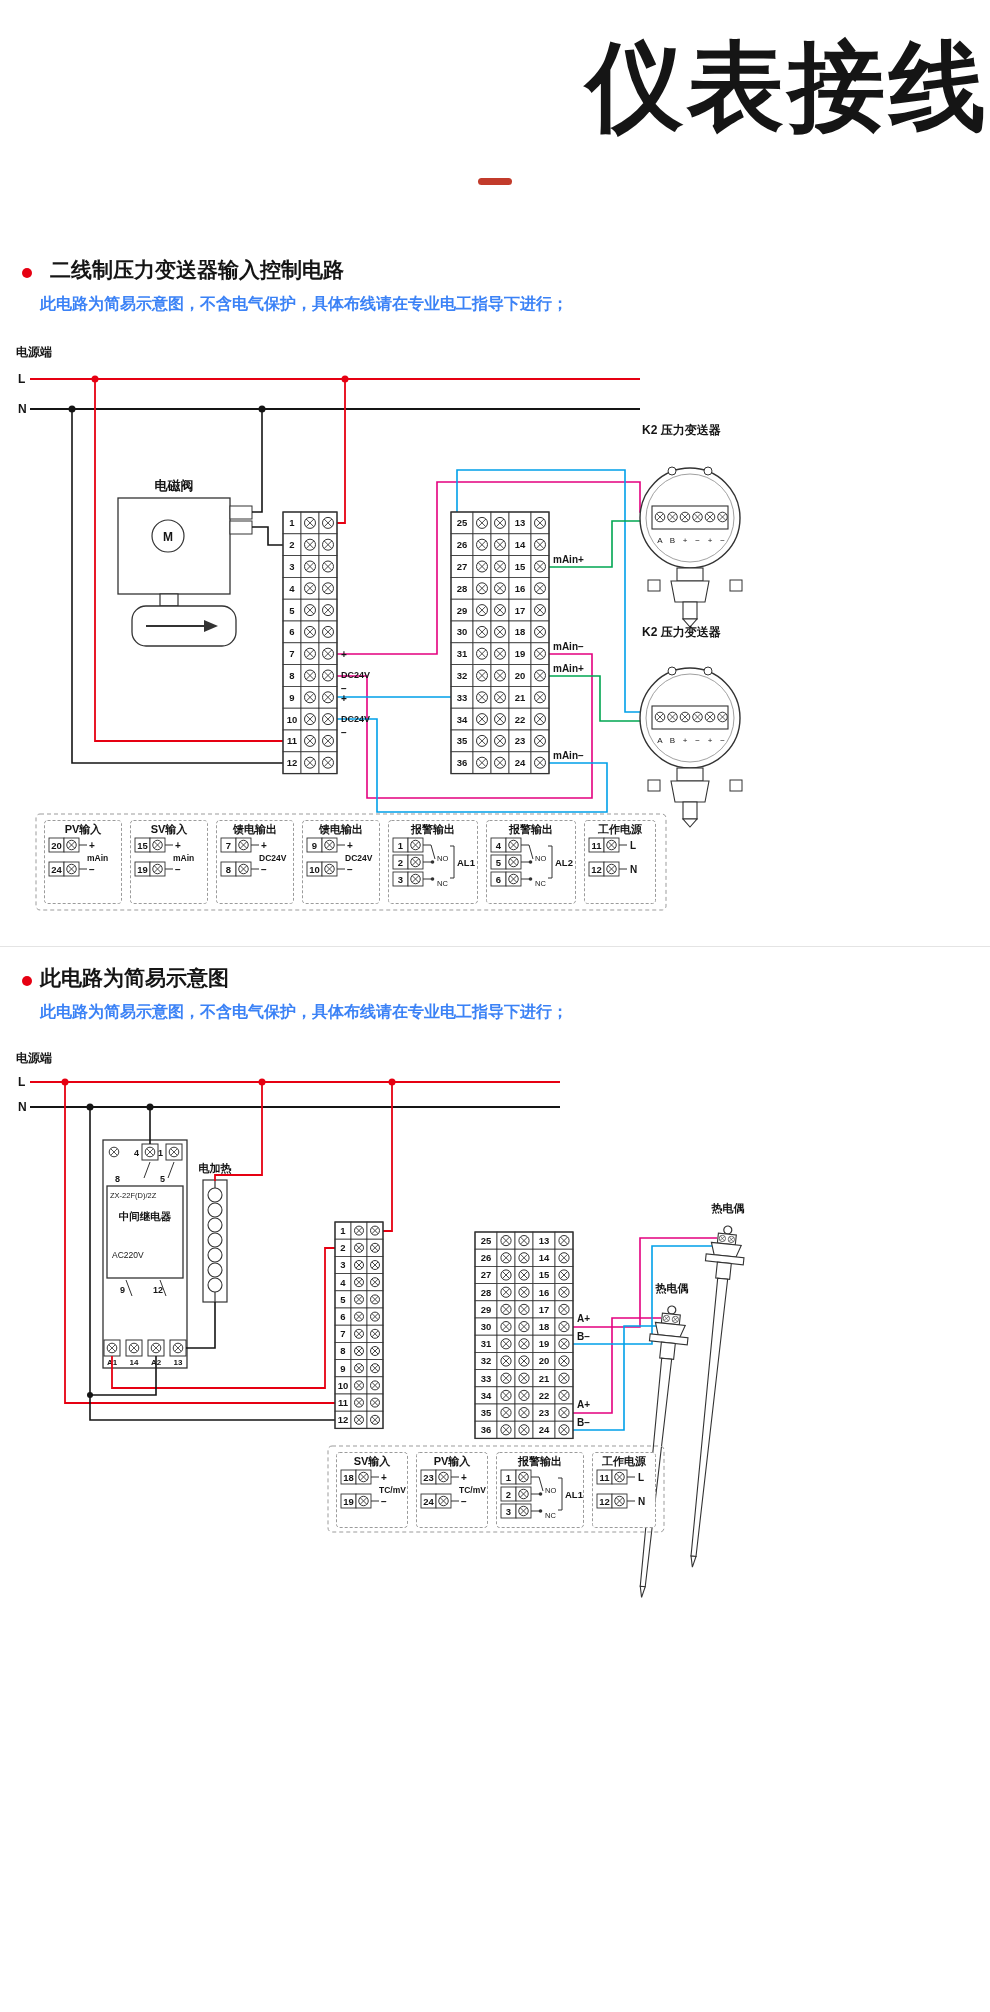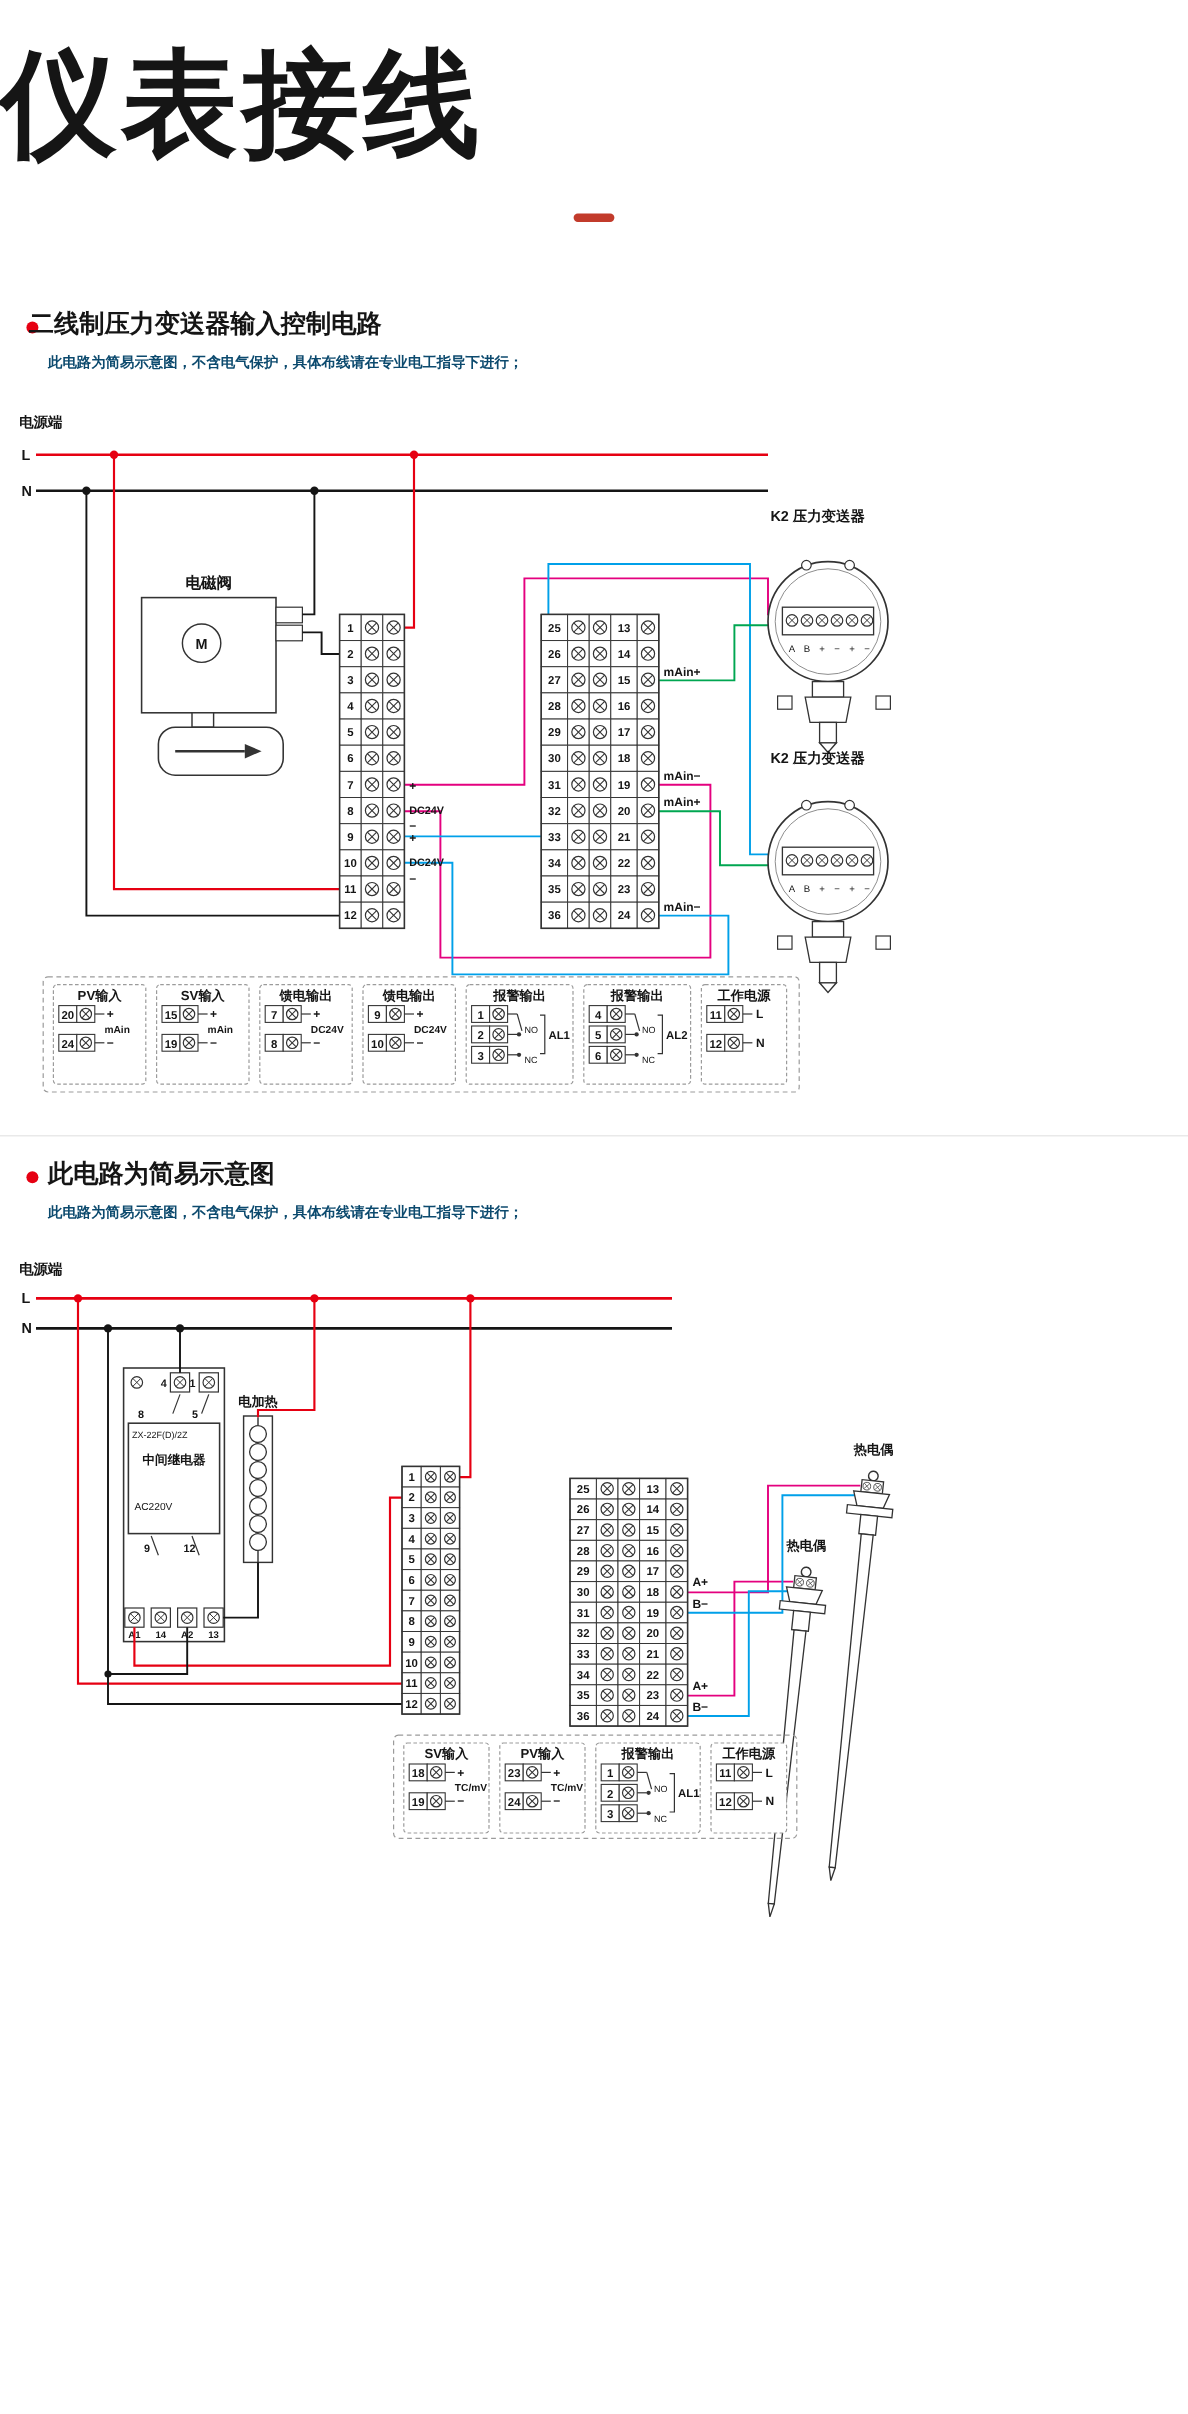--- a/index.html
+++ b/index.html
@@ -2,41 +2,41 @@
 <html style="--c-red: #e60012; --c-magenta: #e4007f; --c-blue: #00a0e9; --c-green: #00a651; --c-ink: #111111; --c-line: #333333; --c-dash: #c23b2b; --c-divider: #e4e4e4;"><head>
 <meta charset="utf-8">
 <style>
   :root{
     --c-red:#e60012; --c-magenta:#e4007f; --c-blue:#00a0e9; --c-green:#00a651;
     --c-ink:#111111; --c-line:#333333; --c-dash:#c23b2b; --c-divider:#e4e4e4;
   }
   html,body{margin:0;padding:0;background:#fff;}
   .page{position:relative;width:990px;height:2012px;background:#fff;overflow:hidden;
         font-family:"Liberation Sans",sans-serif;color:var(--c-ink);}
-  .title{position:absolute;top:26px;left:0;width:100%;text-align:left;
+  .title{position:absolute;top:26px;left:0;width:100%;text-align:right;
          font-size:97px;font-weight:900;letter-spacing:4px;line-height:1.25;color:#151515;}
   .title-dash{position:absolute;top:178px;left:50%;transform:translateX(-50%);
               width:34px;height:7px;border-radius:4px;background:var(--c-dash);}
   .bullet{position:absolute;width:10px;height:10px;border-radius:50%;background:var(--c-red);}
   .sec-head{position:absolute;font-size:21px;font-weight:bold;color:#151515;}
-  .sec-note{position:absolute;font-size:12px;font-weight:bold;color:#0c4a6e;}
+  .sec-note{position:absolute;font-size:16px;font-weight:bold;color:#3b82f6;}
   .divider{position:absolute;left:0;width:100%;height:1px;background:var(--c-divider);}
   svg{position:absolute;left:0;font-family:"Liberation Sans",sans-serif;}
   svg text{fill:#151515;}
 </style>
 </head>
 <body>
 
 <div class="page">
 
   <div class="title">仪表接线</div>
   <div class="title-dash"></div>
 
   <div class="bullet" style="left:22px;top:268px"></div>
-  <div class="sec-head" style="left:24px;top:256px">二线制压力变送器输入控制电路</div>
+  <div class="sec-head" style="left:50px;top:256px">二线制压力变送器输入控制电路</div>
   <div class="sec-note" style="left:40px;top:294px">此电路为简易示意图，不含电气保护，具体布线请在专业电工指导下进行；</div>
 
   <svg style="top:340px" width="990" height="600" viewBox="0 0 990 600">
     <defs>
       <symbol id="sc" viewBox="0 0 16 16">
         <circle cx="8" cy="8" r="6.4" fill="#fff" stroke="#333" stroke-width="1.3"></circle>
         <line x1="3.6" y1="3.6" x2="12.4" y2="12.4" stroke="#333" stroke-width="1.1"></line>
         <line x1="12.4" y1="3.6" x2="3.6" y2="12.4" stroke="#333" stroke-width="1.1"></line>
       </symbol>
     </defs>

